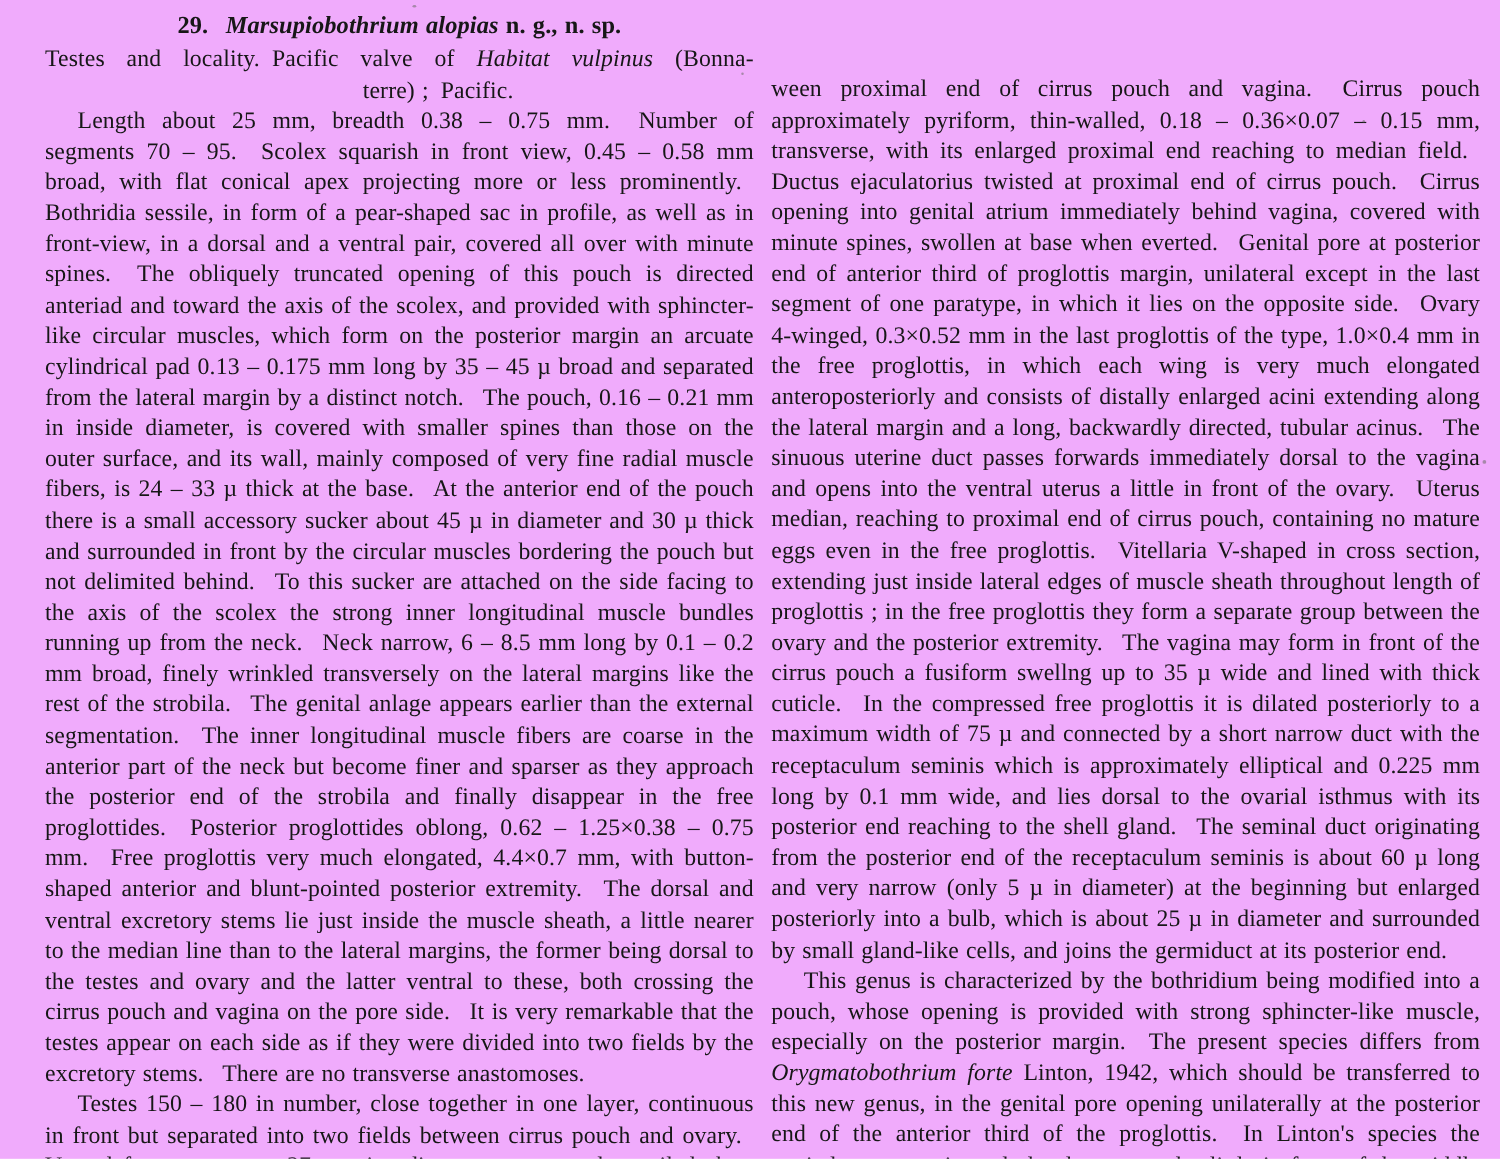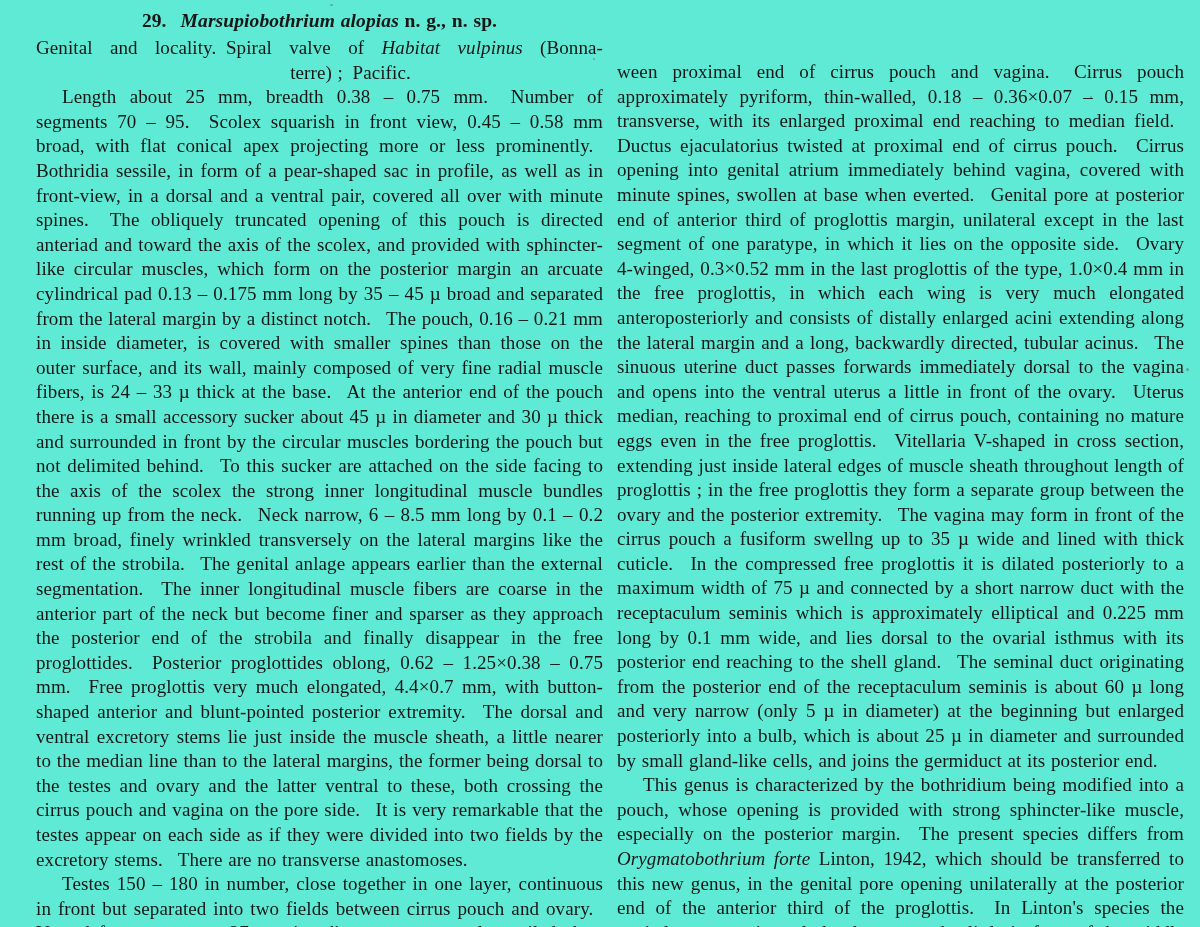--- a/index.html
+++ b/index.html
@@ -1,21 +1,21 @@
 <!DOCTYPE html>
 <html><head>
 <meta charset="utf-8">
 <style>
   html,body { margin:0; padding:0; }
   .page {
     position: relative;
     width: 1200px;
     height: 927px;
     box-sizing: border-box;
-    background: #5eead4;
+    background: #f0abfc;
     color: #171717;
     font-family: "Liberation Serif", "DejaVu Serif", serif;
     padding: 8px 16px 0 36px;
     overflow: hidden;
   }
   .columns { display: flex; gap: 14px; }
   .col {
     width: 568px;
     font-size: 19px;
     line-height: 24.6px;
@@ -54,21 +54,21 @@
 
     <div class="col col-left">
       <div class="heading">
         <div>
           <span class="heading-number">29.</span><span class="sci">Marsupiobothrium alopias</span><span> n. g., n. sp.</span>
         </div>
       </div>
 
       <div class="habitat">
         <div class="habitat-line1">
-          <span>Genital and locality.</span><span> Spiral valve of </span><span class="italic">Habitat vulpinus</span><span> (Bonna-</span>
+          <span>Testes and locality.</span><span> Pacific valve of </span><span class="italic">Habitat vulpinus</span><span> (Bonna-</span>
         </div>
         <div class="habitat-line2">terre) ; Pacific.</div>
       </div>
 
       <div>
           <p class="para indent"><span>Length about 25 mm, breadth 0.38 – 0.75 mm.  Number of segments 70 – 95.  Scolex squarish in front view, 0.45 – 0.58 mm broad, with flat conical apex projecting more or less prominently.  Bothridia sessile, in form of a pear-shaped sac in profile, as well as in front-view, in a dorsal and a ventral pair, covered all over with minute spines.  The obliquely truncated opening of this pouch is directed anteriad and toward the axis of the scolex, and provided with sphincter-like circular muscles, which form on the posterior margin an arcuate cylindrical pad 0.13 – 0.175 mm long by 35 – 45 µ broad and separated from the lateral margin by a distinct notch.  The pouch, 0.16 – 0.21 mm in inside diameter, is covered with smaller spines than those on the outer surface, and its wall, mainly composed of very fine radial muscle fibers, is 24 – 33 µ thick at the base.  At the anterior end of the pouch there is a small accessory sucker about 45 µ in diameter and 30 µ thick and surrounded in front by the circular muscles bordering the pouch but not delimited behind.  To this sucker are attached on the side facing to the axis of the scolex the strong inner longitudinal muscle bundles running up from the neck.  Neck narrow, 6 – 8.5 mm long by 0.1 – 0.2 mm broad, finely wrinkled transversely on the lateral margins like the rest of the strobila.  The genital anlage appears earlier than the external segmentation.  The inner longitudinal muscle fibers are coarse in the anterior part of the neck but become finer and sparser as they approach the posterior end of the strobila and finally disappear in the free proglottides.  Posterior proglottides oblong, 0.62 – 1.25×0.38 – 0.75 mm.  Free proglottis very much elongated, 4.4×0.7 mm, with button-shaped anterior and blunt-pointed posterior extremity.  The dorsal and ventral excretory stems lie just inside the muscle sheath, a little nearer to the median line than to the lateral margins, the former being dorsal to the testes and ovary and the latter ventral to these, both crossing the cirrus pouch and vagina on the pore side.  It is very remarkable that the testes appear on each side as if they were divided into two fields by the excretory stems.  There are no transverse anastomoses.</span></p>
           <p class="para indent justify-last"><span>Testes 150 – 180 in number, close together in one layer, continuous in front but separated into two fields between cirrus pouch and ovary.  Vas deferens up to 27 µ in diameter, compactly coiled bet-</span></p>
         </div>
     </div>
 

